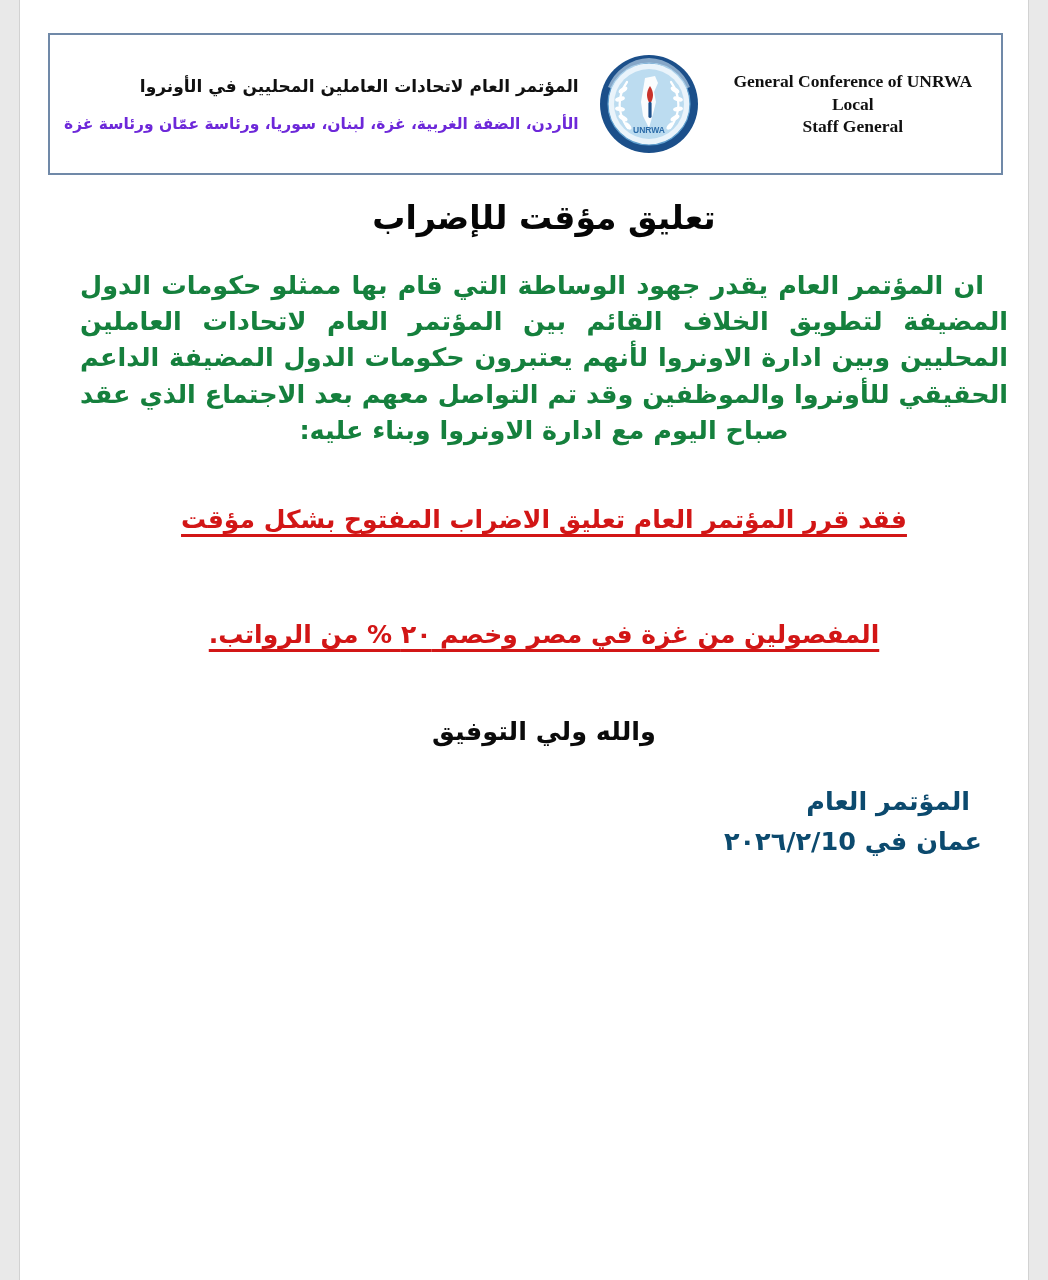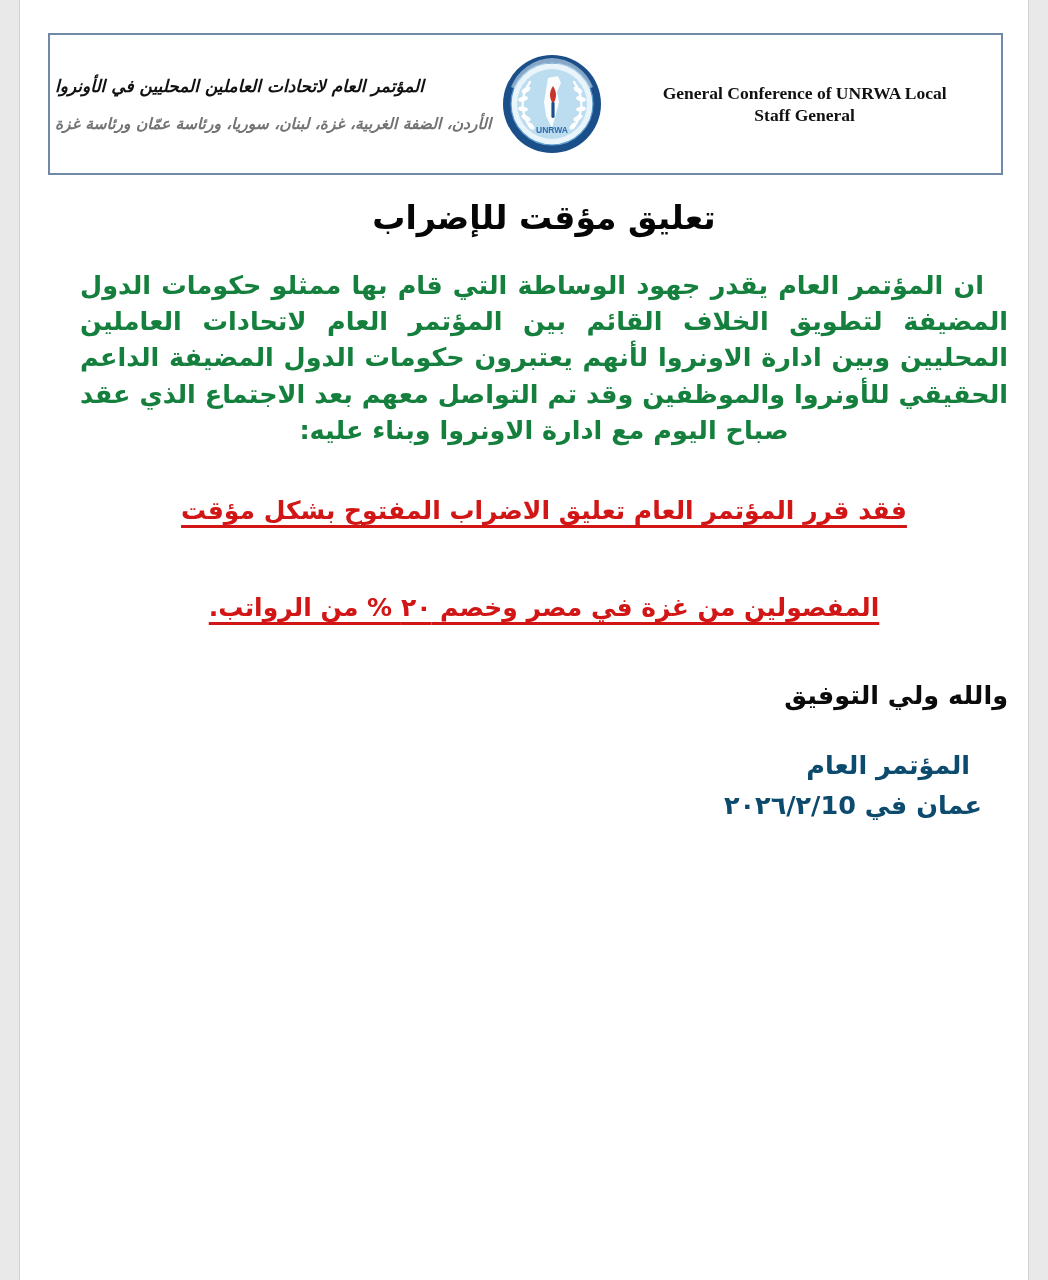--- a/index.html
+++ b/index.html
@@ -38,39 +38,38 @@
     height: 142px;
     border: 2px solid #7089a8;
     background: #ffffff;
     box-sizing: border-box;
     display: flex;
     flex-direction: row-reverse;
     align-items: center;
   }
   .lh-ar {
     flex: 1 1 0;
-    text-align: left;
+    text-align: right;
     direction: rtl;
-    padding: 0 5px;
-    font-style: italic;
+    padding: 0 14px;
   }
   .lh-ar .line1 {
     font-family: "DejaVu Sans", sans-serif;
     font-size: 17px;
     font-weight: 700;
     color: #111;
     letter-spacing: -0.3px;
     margin-bottom: 19px;
     white-space: nowrap;
   }
   .lh-ar .line2 {
     font-family: "DejaVu Sans", sans-serif;
     font-size: 15.5px;
     font-weight: 700;
-    color: #737373;
+    color: #6d28d9;
     letter-spacing: -0.3px;
     white-space: nowrap;
   }
   .lh-logo {
     flex: 0 0 112px;
     display: flex;
     align-items: center;
     justify-content: center;
   }
   .lh-en {
@@ -135,28 +134,29 @@
 
   .red-line {
     color: #d21616;
     font-size: 25px;
     font-weight: 700;
     text-align: center;
     text-decoration: underline;
     text-decoration-thickness: 3px;
     text-underline-offset: 6px;
     letter-spacing: -0.4px;
-    margin: 2px;
+    margin: 11px;
   }
 
   .spacer-lg { height: 46px; }
   .spacer-sm { height: 18px; }
   .spacer-xs { height: 10px; }
 
   .center-line {
+    text-align: center;
     font-size: 25.5px;
     font-weight: 700;
     letter-spacing: -0.4px;
     color: #0b0b0b;
   }
 
   .signature {
     margin-top: 36px;
     text-align: right;
     padding-right: 26px;

